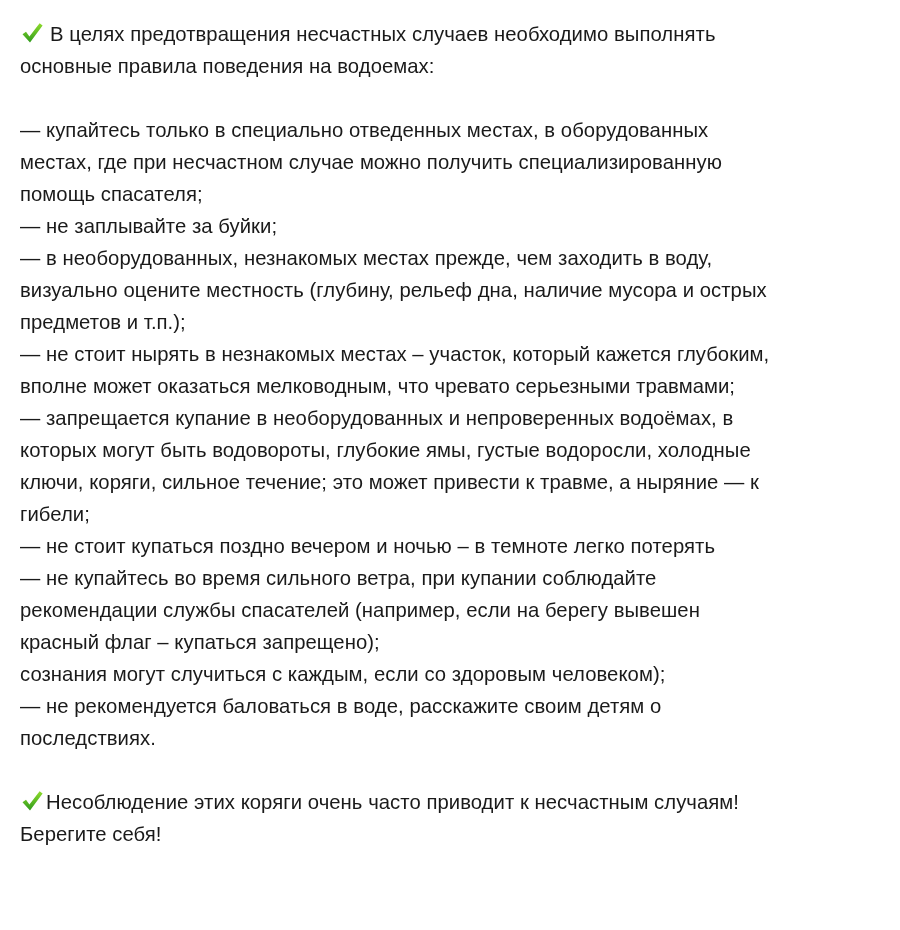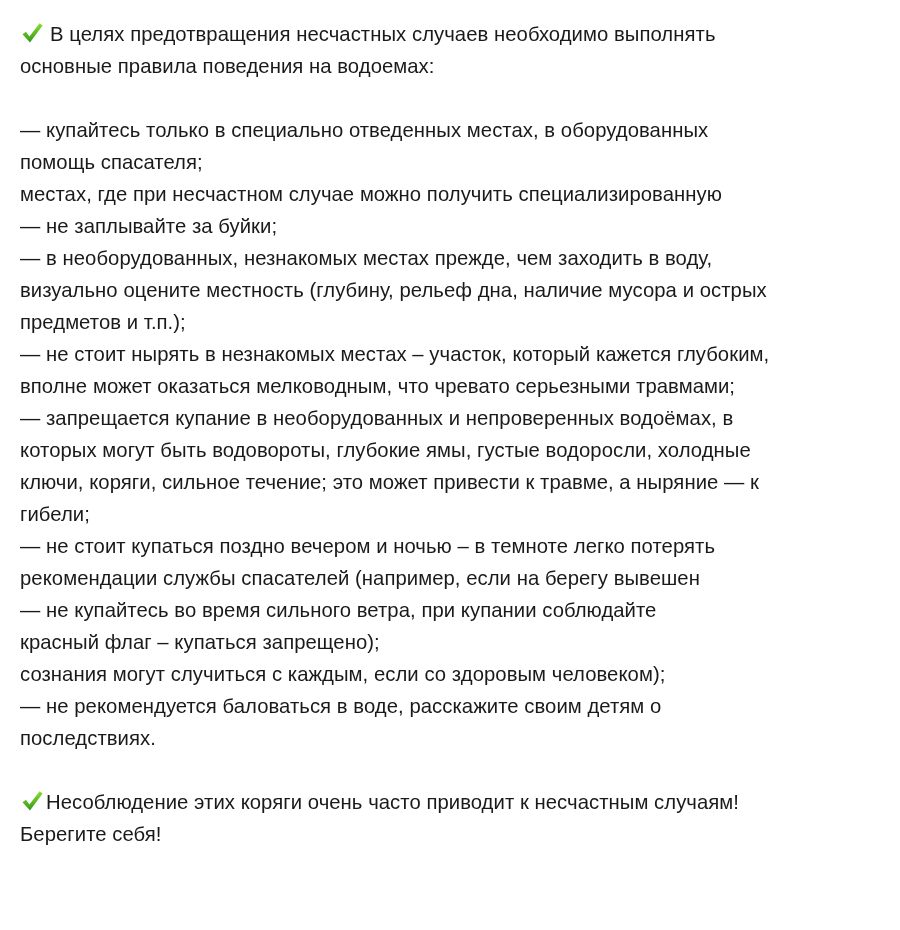--- a/index.html
+++ b/index.html
@@ -57,35 +57,35 @@
             </defs>
             <path d="M2.5 13.2 L6 10.8 L9.4 15.6 L19.6 2.2 L22.6 4.4 L10 21.6 Z" fill="url(#cg1)"></path>
           </svg></span><span>В целях предотвращения несчастных случаев необходимо выполнять</span></span>
     <span class="line">основные правила поведения на водоемах:</span>
   </div>
 
   <span class="blank"></span>
 
   <div>
     <span class="line">— купайтесь только в специально отведенных местах, в оборудованных</span>
+    <span class="line">местах, где при несчастном случае можно получить специализированную</span>
     <span class="line">помощь спасателя;</span>
-    <span class="line">местах, где при несчастном случае можно получить специализированную</span>
     <span class="line">— не заплывайте за буйки;</span>
     <span class="line">— в необорудованных, незнакомых местах прежде, чем заходить в воду,</span>
     <span class="line">визуально оцените местность (глубину, рельеф дна, наличие мусора и острых</span>
     <span class="line">предметов и т.п.);</span>
     <span class="line">— не стоит нырять в незнакомых местах – участок, который кажется глубоким,</span>
     <span class="line">вполне может оказаться мелководным, что чревато серьезными травмами;</span>
     <span class="line">— запрещается купание в необорудованных и непроверенных водоёмах, в</span>
     <span class="line">которых могут быть водовороты, глубокие ямы, густые водоросли, холодные</span>
     <span class="line">ключи, коряги, сильное течение; это может привести к травме, а ныряние — к</span>
     <span class="line">гибели;</span>
     <span class="line">— не стоит купаться поздно вечером и ночью – в темноте легко потерять</span>
+    <span class="line">— не купайтесь во время сильного ветра, при купании соблюдайте</span>
     <span class="line">рекомендации службы спасателей (например, если на берегу вывешен</span>
-    <span class="line">— не купайтесь во время сильного ветра, при купании соблюдайте</span>
     <span class="line">красный флаг – купаться запрещено);</span>
     <span class="line">сознания могут случиться с каждым, если со здоровым человеком);</span>
     <span class="line">— не рекомендуется баловаться в воде, расскажите своим детям о</span>
     <span class="line">последствиях.</span>
   </div>
 
   <span class="blank"></span>
 
   <div>
     <span class="line"><span class="check tight"><svg width="24" height="24" viewBox="0 0 24 24">

